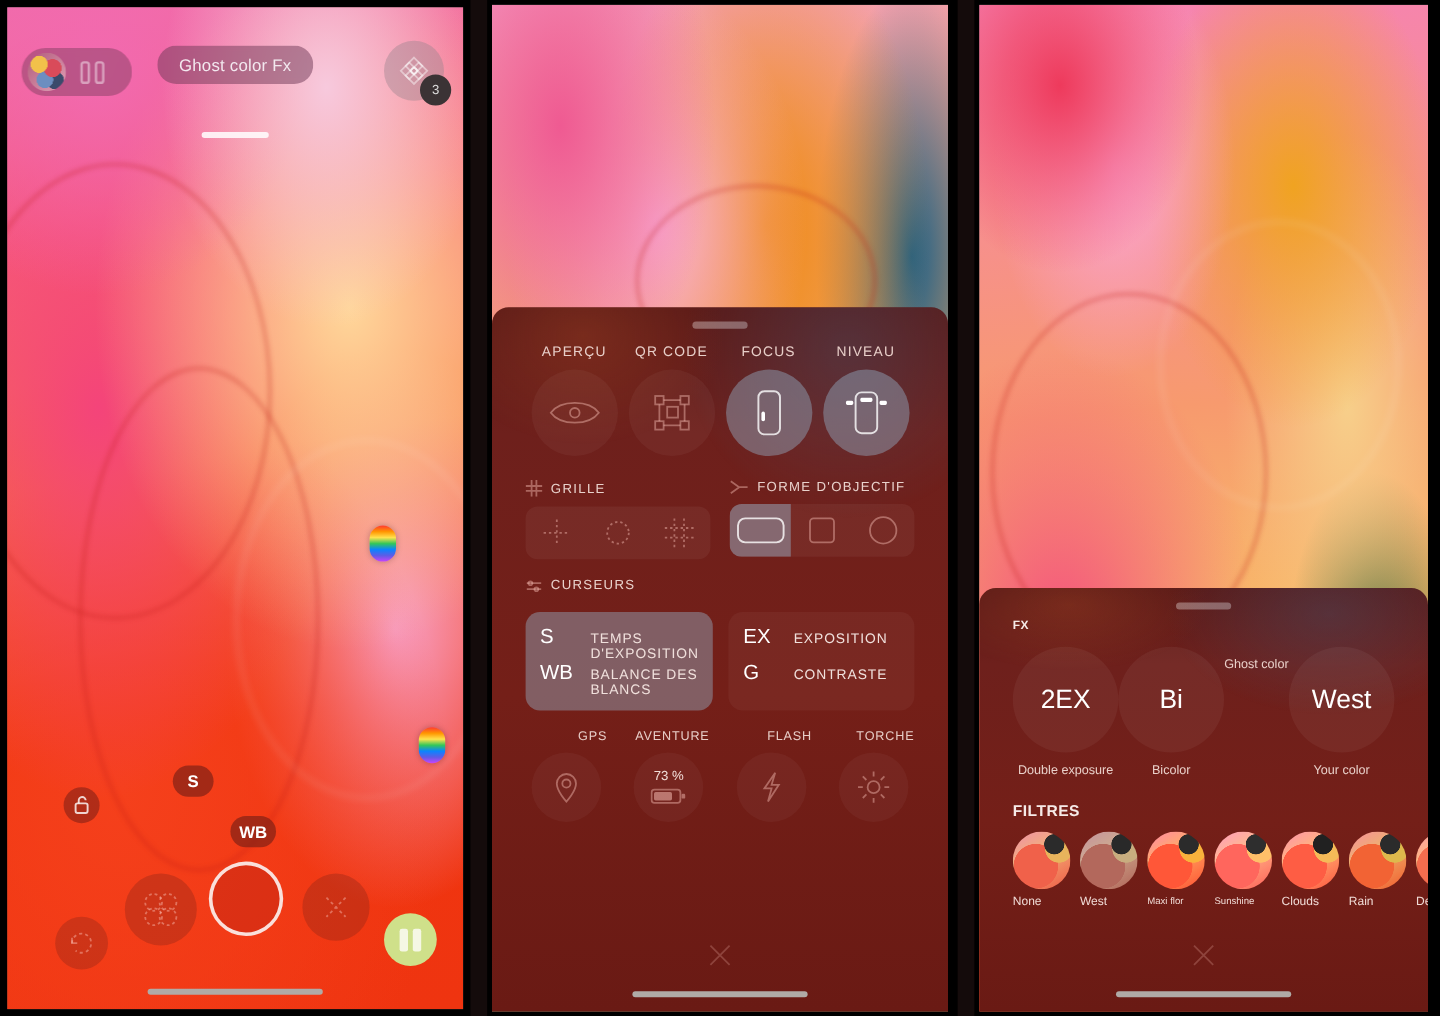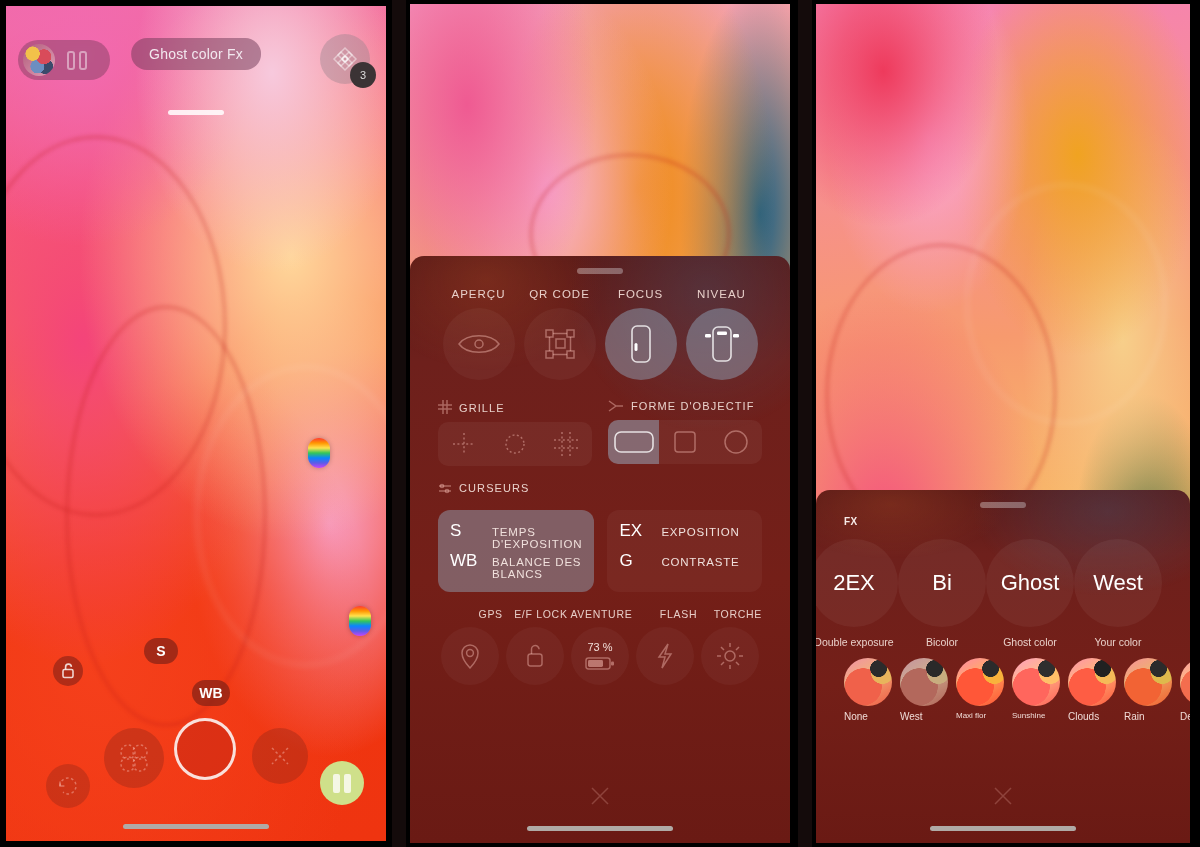--- a/index.html
+++ b/index.html
@@ -456,31 +456,20 @@
               <div class="circ2">
                 <svg width="22" height="28" viewBox="0 0 22 28">
                   <g class="stk-dim">
                       <path d="M11 26C11 26 19 17.5 19 11a8 8 0 1 0-16 0c0 6.5 8 15 8 15Z"></path>
                       <circle cx="11" cy="11" r="3.4"></circle>
                     </g>
                 </svg>
               </div>
             </div>
             <div class="tile2">
-              <div class="lbl">E/F LOCK</div>
-              <div class="circ2">
-                <svg width="24" height="28" viewBox="0 0 24 28">
-                  <g class="stk-dim">
-                      <rect x="5" y="12" width="14" height="12" rx="2.4"></rect>
-                      <path d="M8.5 12V7.6a3.8 3.8 0 0 1 7.6-.4"></path>
-                    </g>
-                </svg>
-              </div>
-            </div>
-            <div class="tile2">
               <div class="lbl">AVENTURE</div>
               <div class="circ2">
                 <span class="batt-pct">73 %</span>
                 <svg width="30" height="15" viewBox="0 0 30 15">
                   <rect x="1" y="2" width="24" height="11" rx="2.4" class="stk-dim"></rect>
                   <rect x="3" y="4" width="15" height="7" rx="1.4" fill="rgba(255,200,190,.5)"></rect>
                   <rect x="26" y="5.5" width="3" height="4" rx="1" fill="rgba(255,200,190,.45)"></rect>
                 </svg>
               </div>
             </div>
@@ -540,33 +529,31 @@
               </div>
               <div class="fx-sub">Double exposure</div>
             </div>
             <div class="fx-item">
               <div class="fx-circ">
                 <span>Bi</span>
               </div>
               <div class="fx-sub">Bicolor</div>
             </div>
             <div class="fx-item">
-              <div class="fx-circ">
-                <span>Ghost</span>
-              </div>
               <div class="fx-sub">Ghost color</div>
             </div>
             <div class="fx-item">
               <div class="fx-circ">
                 <span>West</span>
               </div>
               <div class="fx-sub">Your color</div>
             </div>
           </div>
 
+          <div class="filt-title">FILTRES</div>
 
           <div class="filt-row">
             <div class="filt">
               <div class="sw"></div>
               <div class="nm">None</div>
             </div>
             <div class="filt">
               <div class="sw" style="filter:saturate(.55) brightness(.95);"></div>
               <div class="nm">West</div>
             </div>

